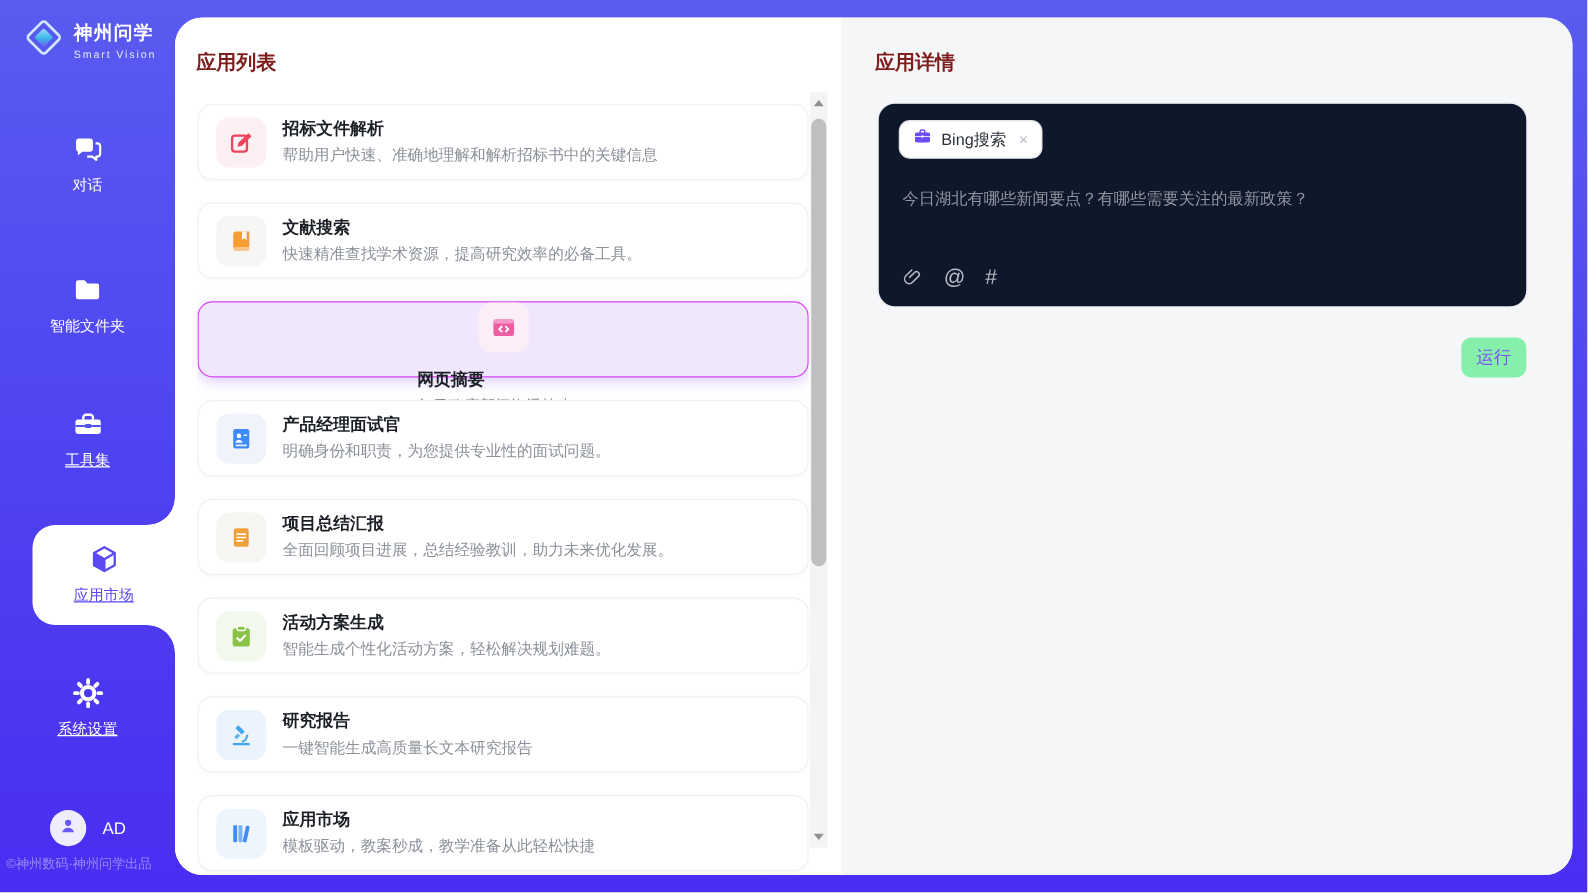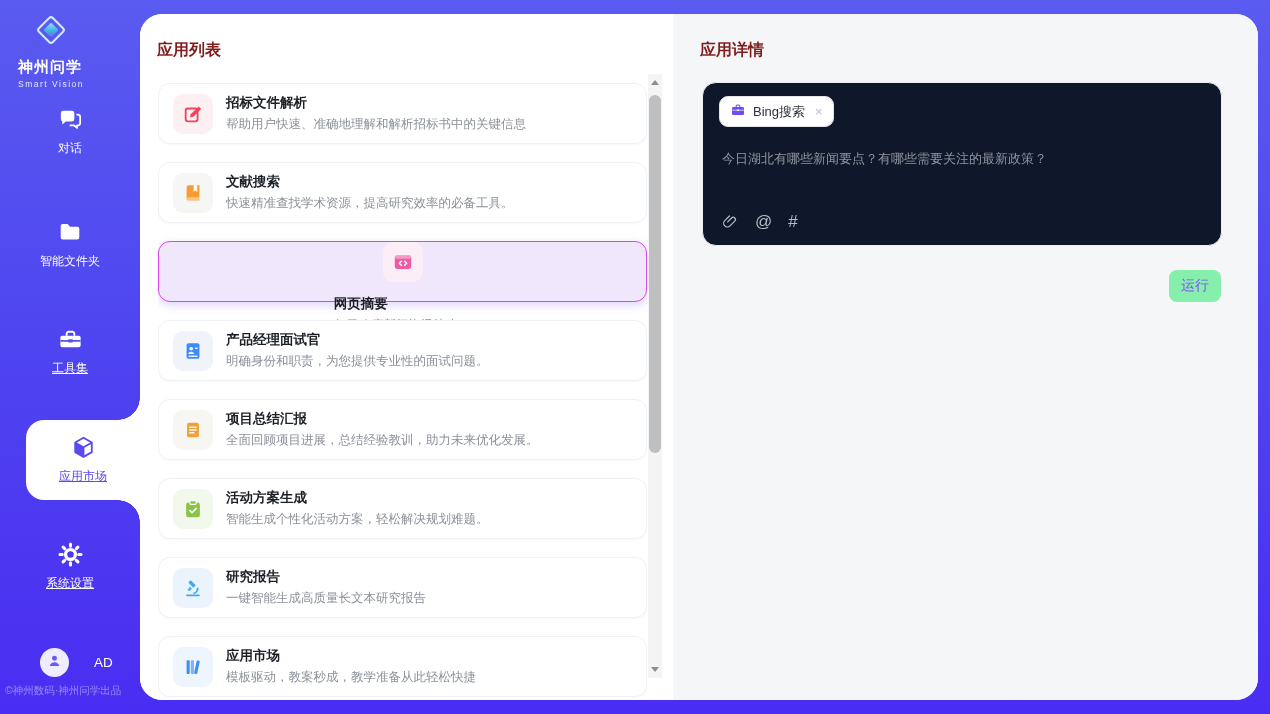--- a/index.html
+++ b/index.html
@@ -3,42 +3,42 @@
 <meta charset="utf-8">
 <style>
   * { margin:0; padding:0; box-sizing:border-box; }
   html,body { width:1270px; height:714px; }
   body { font-family:"Liberation Sans","DejaVu Sans",sans-serif; }
   .screen { position:relative; width:1270px; height:714px; overflow:hidden;
             background:linear-gradient(180deg,#5a5bf0 0%,#4f46f0 45%,#4a2df2 100%); }
 
   
   .sidebar { position:absolute; left:0; top:0; width:140px; height:714px; }
-  .logo { position:absolute; left:18px; top:13px; display:flex; align-items:center; gap:7px;flex-direction:column; }
+  .logo { position:absolute; left:18px; top:13px; display:flex; align-items:center; gap:7px; }
   .logo-texts { display:flex; flex-direction:column; }
   .logo-name { color:#fff; font-size:15px; font-weight:700; letter-spacing:1px; }
   .logo-sub { color:#e4e9ff; font-size:8.5px; letter-spacing:1.5px; margin-top:2px; }
 
   .nav-item { position:absolute; left:0; width:140px; text-align:center; color:#fff; cursor:pointer; }
   .nav-icon { height:28px; display:flex; align-items:center; justify-content:center; }
   .nav-label { display:block; font-size:12px; margin-top:7px; color:#fff; }
   .nav-label.underline { text-decoration:underline; }
 
   .nav-item.active { left:26px; width:114px; height:80px; background:#fff;
                      border-radius:18px 0 0 18px; }
   .nav-item.active .nav-icon { padding-top:13px; height:41px; }
   .nav-item.active .nav-label { color:#5b4af0; }
   .nav-item.active::before, .nav-item.active::after {
     content:""; position:absolute; right:0; width:22px; height:22px; }
   .nav-item.active::before { top:-22px;
     background:radial-gradient(circle at 0 0, rgba(0,0,0,0) 21.5px, #fff 22px); }
   .nav-item.active::after { bottom:-22px;
     background:radial-gradient(circle at 0 100%, rgba(0,0,0,0) 21.5px, #fff 22px); }
 
-  .user-row { position:absolute; left:40px; top:648px; display:flex; align-items:center; gap:25px; cursor:pointer; }
+  .user-row { position:absolute; left:40px; top:648px; display:flex; align-items:center; gap:13px; cursor:pointer; }
   .avatar { width:29px; height:29px; border-radius:50%; background:#efecfd; display:flex; align-items:center; justify-content:center; }
   .user-name { color:#fff; font-size:13.5px; }
   .copyright { position:absolute; left:5px; top:684px; width:135px; color:rgba(255,255,255,.42);
                font-size:10.5px; white-space:nowrap; }
 
   
   .content { position:absolute; left:140px; top:14px; width:1118px; height:686px;
              background:#fff; border-radius:22px; overflow:hidden; display:flex; }
 
   .panel-title { font-size:16px; font-weight:700; color:#7f1d1d; }

